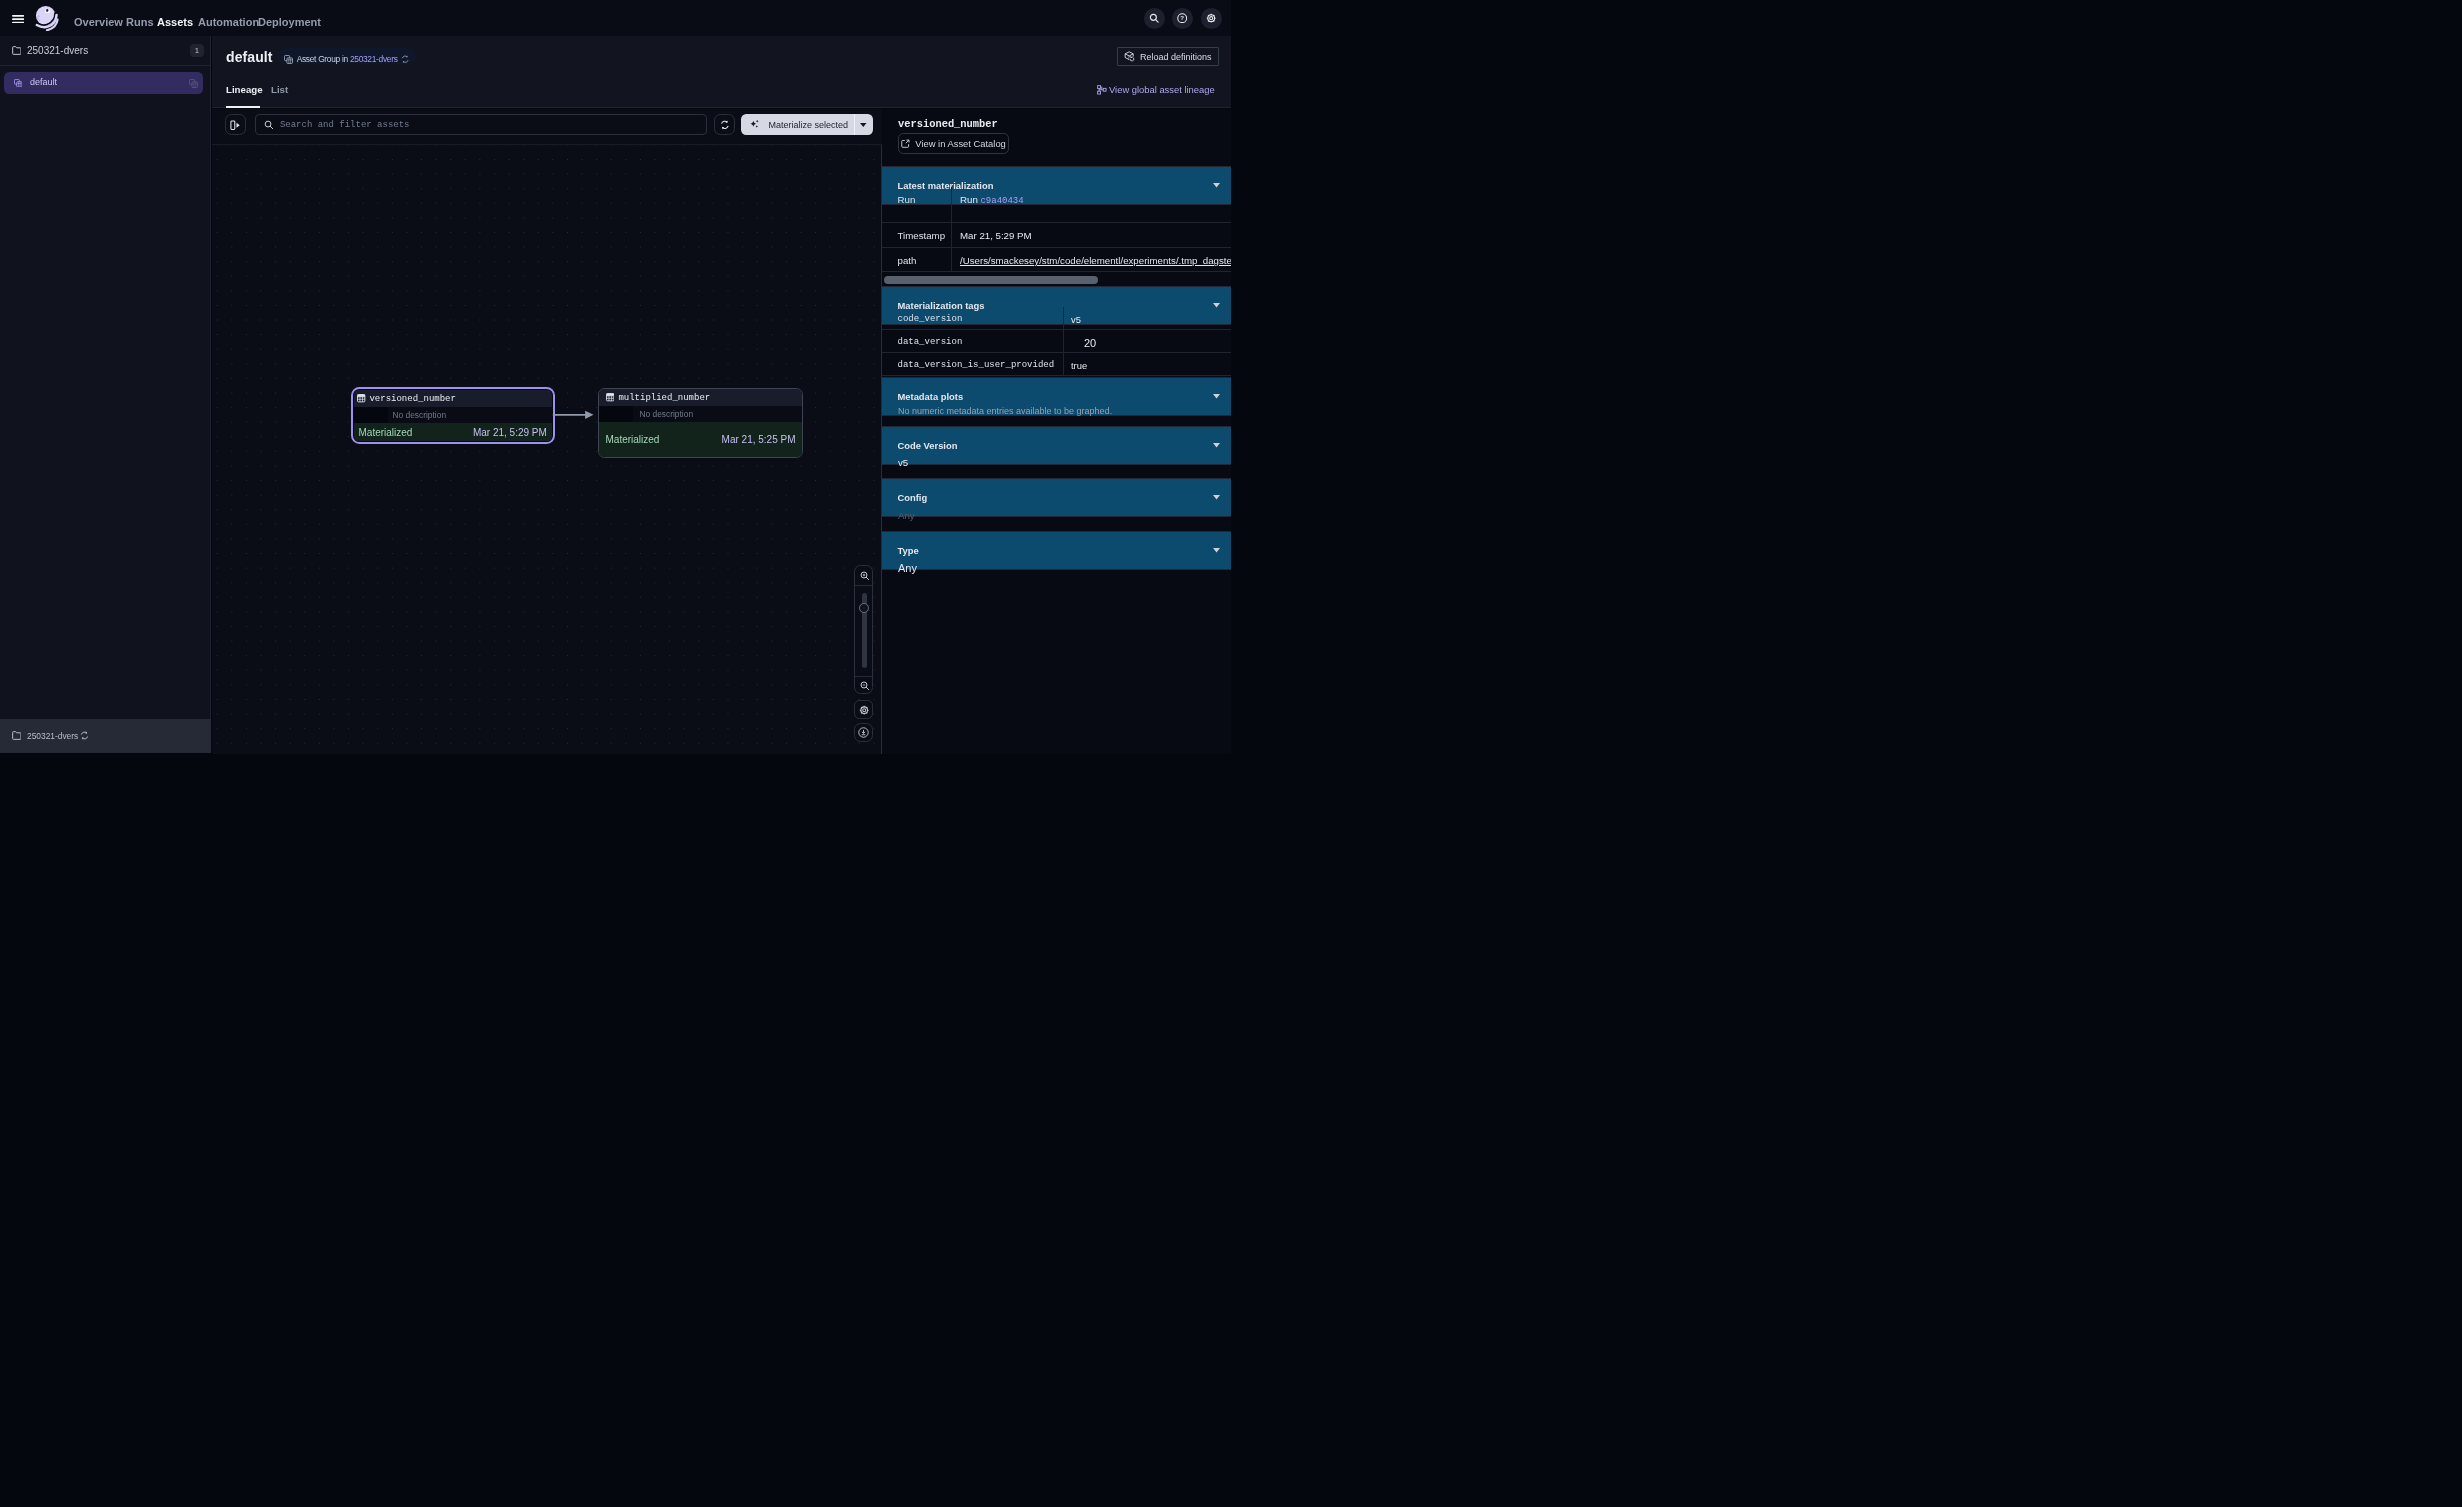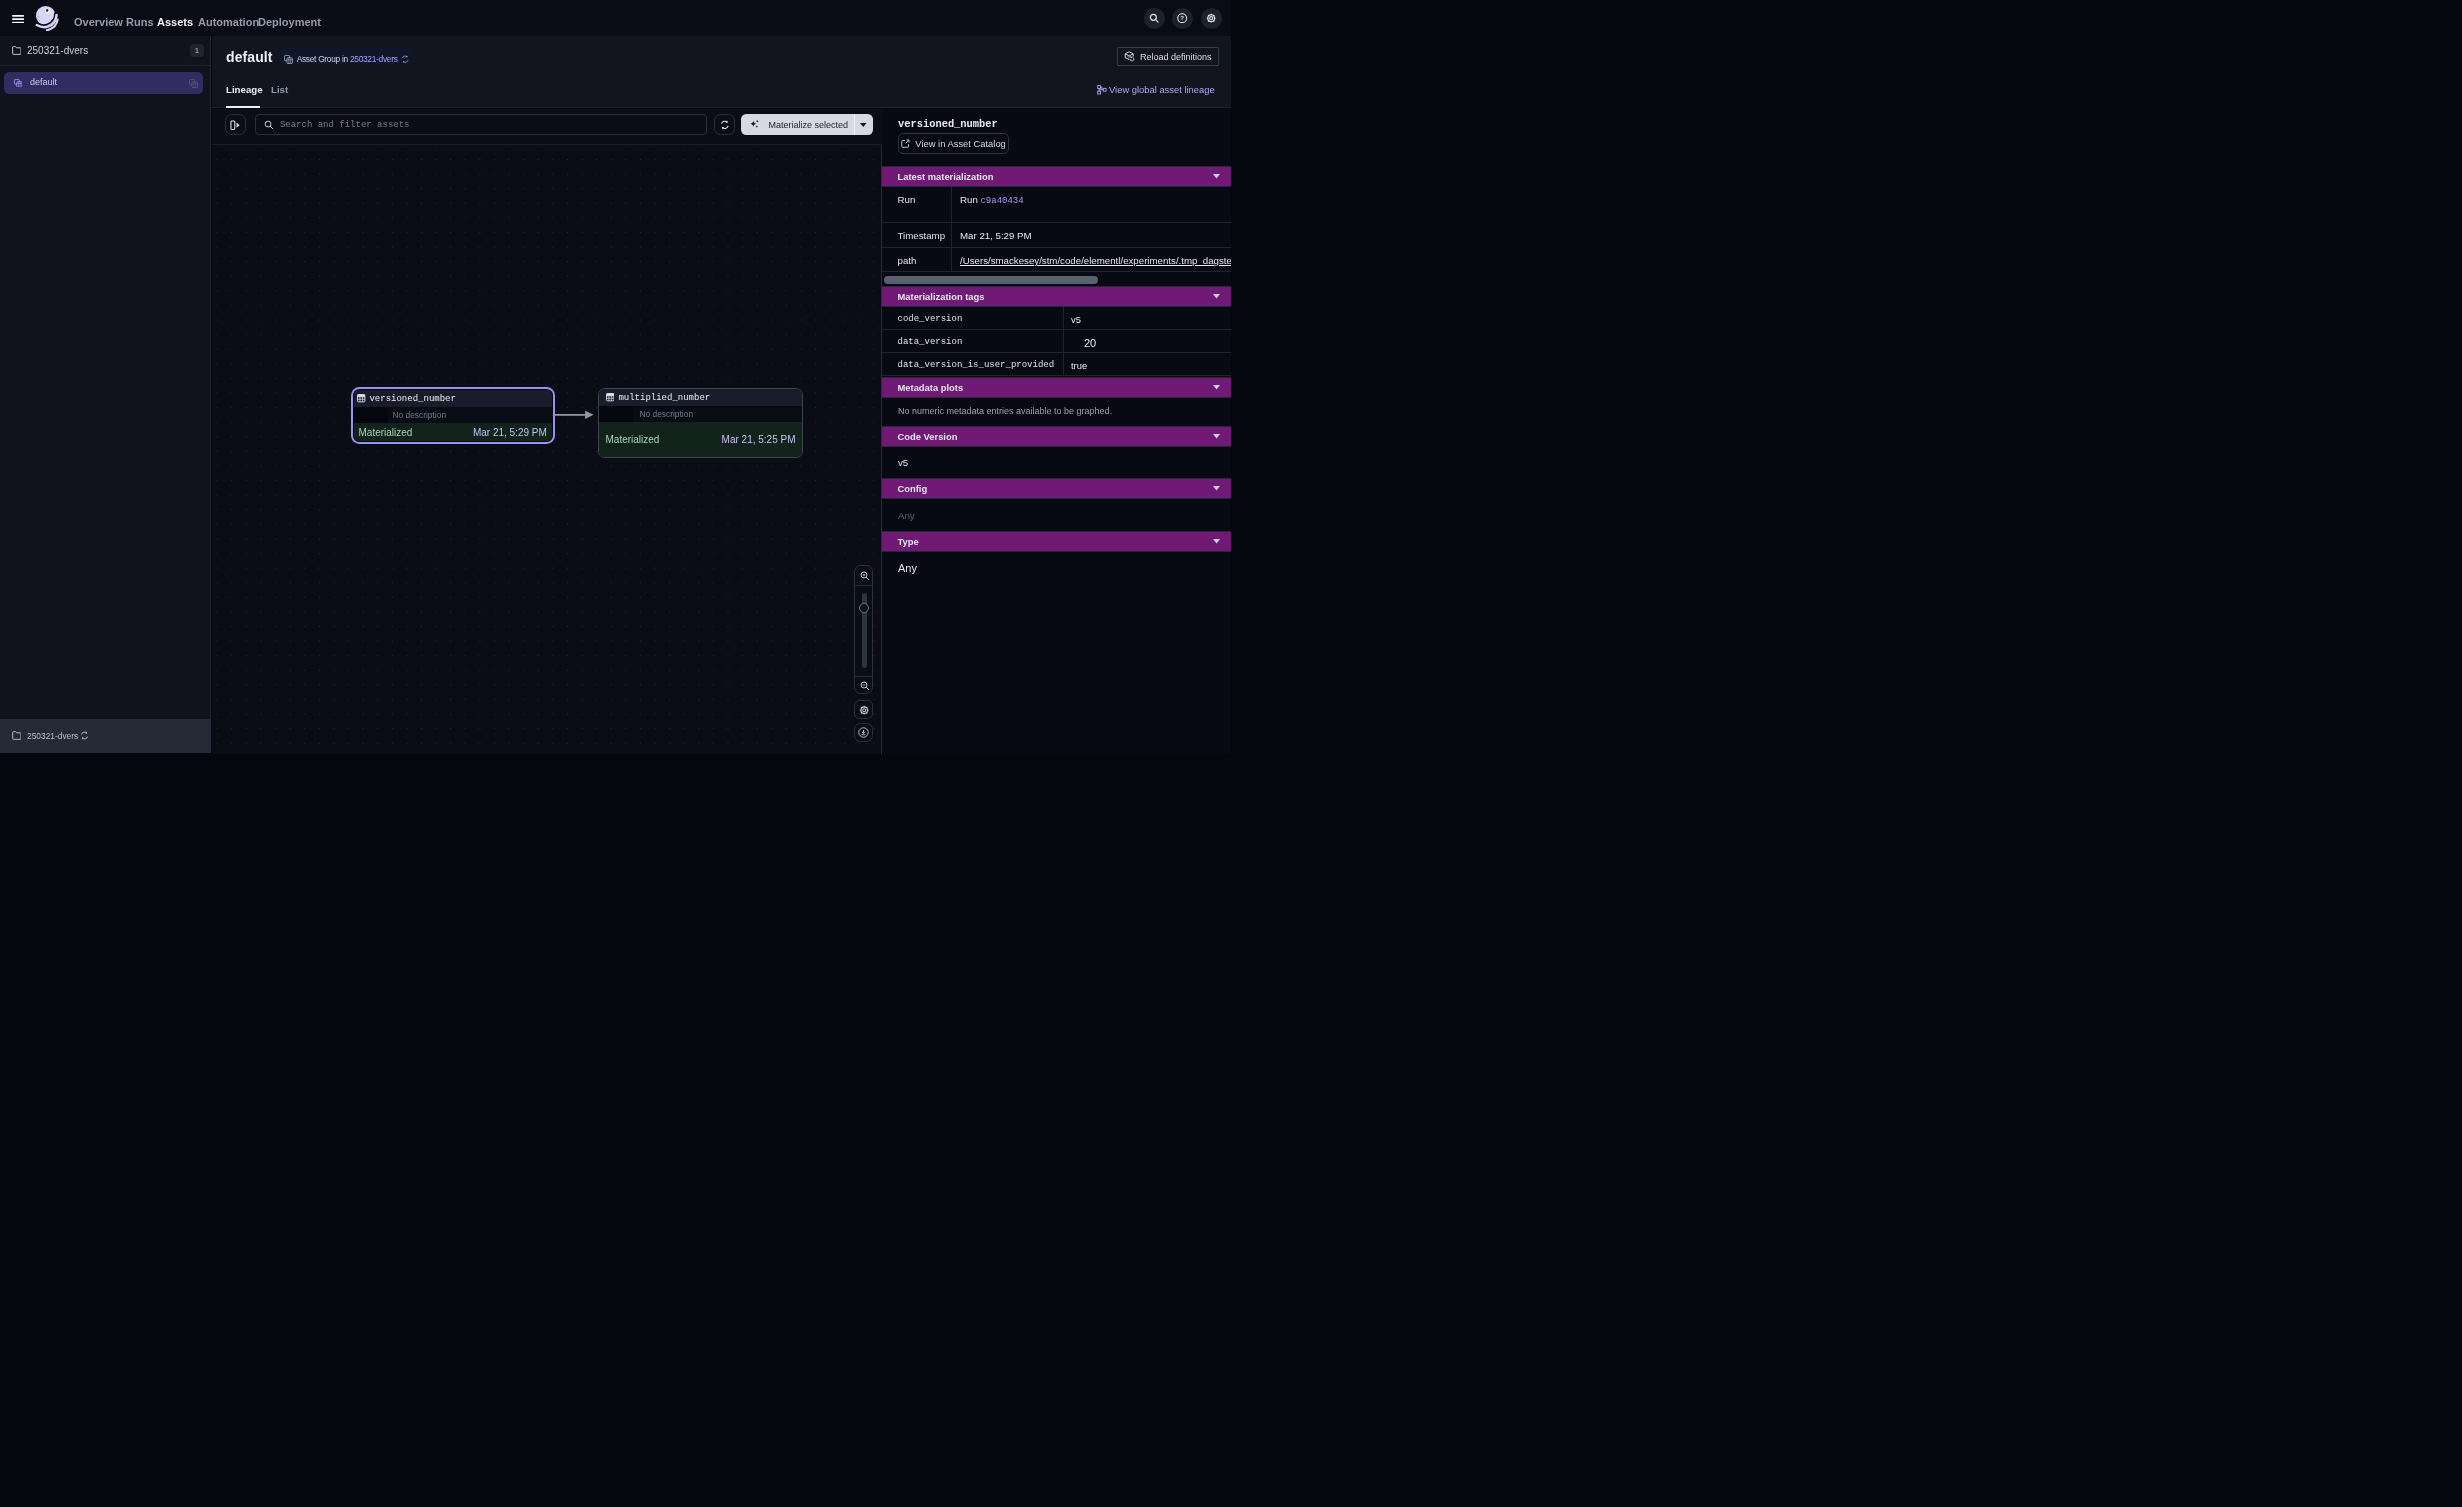--- a/index.html
+++ b/index.html
@@ -57,21 +57,21 @@
   
   #zoomctl { position:absolute; left:854px; top:565px; width:19.4px; height:129px; border:0.6px solid #2A2F3B; border-radius:6.5px; background:#0B0D16; }
   .zdiv { position:absolute; left:0; width:100%; height:0.6px; background:#262B38; }
   #gearbtn { position:absolute; left:854px; top:700px; width:19.4px; height:19.4px; border:0.6px solid #2A2F3B; border-radius:5.2px; background:#0B0D16; display:flex; align-items:center; justify-content:center; }
   #dlbtn { position:absolute; left:854px; top:723px; width:19.4px; height:19.4px; border:0.6px solid #2A2F3B; border-radius:6.5px; background:#0B0D16; display:flex; align-items:center; justify-content:center; }
 
   
   #panel { position:absolute; left:882px; top:109px; width:349px; height:645px; background:#080A13; }
   #ptitle { position:absolute; left:898px; top:118px; font-family:"Liberation Mono", monospace; font-weight:700; font-size:10.4px; color:#EAECF2; }
   #viewcat { position:absolute; left:898px; top:133px; width:111px; height:21.4px; border:0.6px solid #2E3442; border-radius:5.2px; display:flex; align-items:center; justify-content:center; gap:5.2px; font-size:9.4px; color:#D2D6E0; }
-  .band { position:absolute; left:882px; width:349px; height:21px; background:#701a75; border-top:0.6px solid #232836; border-bottom:0.6px solid #232836; display:flex; align-items:center; padding-left:15.5px; font-size:9.4px; font-weight:700; color:#E4E7EE; }
+  .band { position:absolute; left:882px; width:349px; height:39px; background:#0c4a6e; border-top:0.6px solid #232836; border-bottom:0.6px solid #232836; display:flex; align-items:center; padding-left:15.5px; font-size:9.4px; font-weight:700; color:#E4E7EE; }
   .band svg { position:absolute; right:11px; }
   .prow { position:absolute; left:882px; width:349px; border-bottom:0.6px solid #20242F; }
   .plabel { position:absolute; left:15.5px; top:7.1px; font-size:9.7px; color:#DFE3EA; }
   .pval { position:absolute; left:78px; top:7.1px; font-size:9.7px; color:#E6E9EF; }
   .vdiv { position:absolute; top:0; bottom:0; width:0.6px; background:#20242F; }
 </style>
 </head>
 <body>
 
 <div id="nav">

